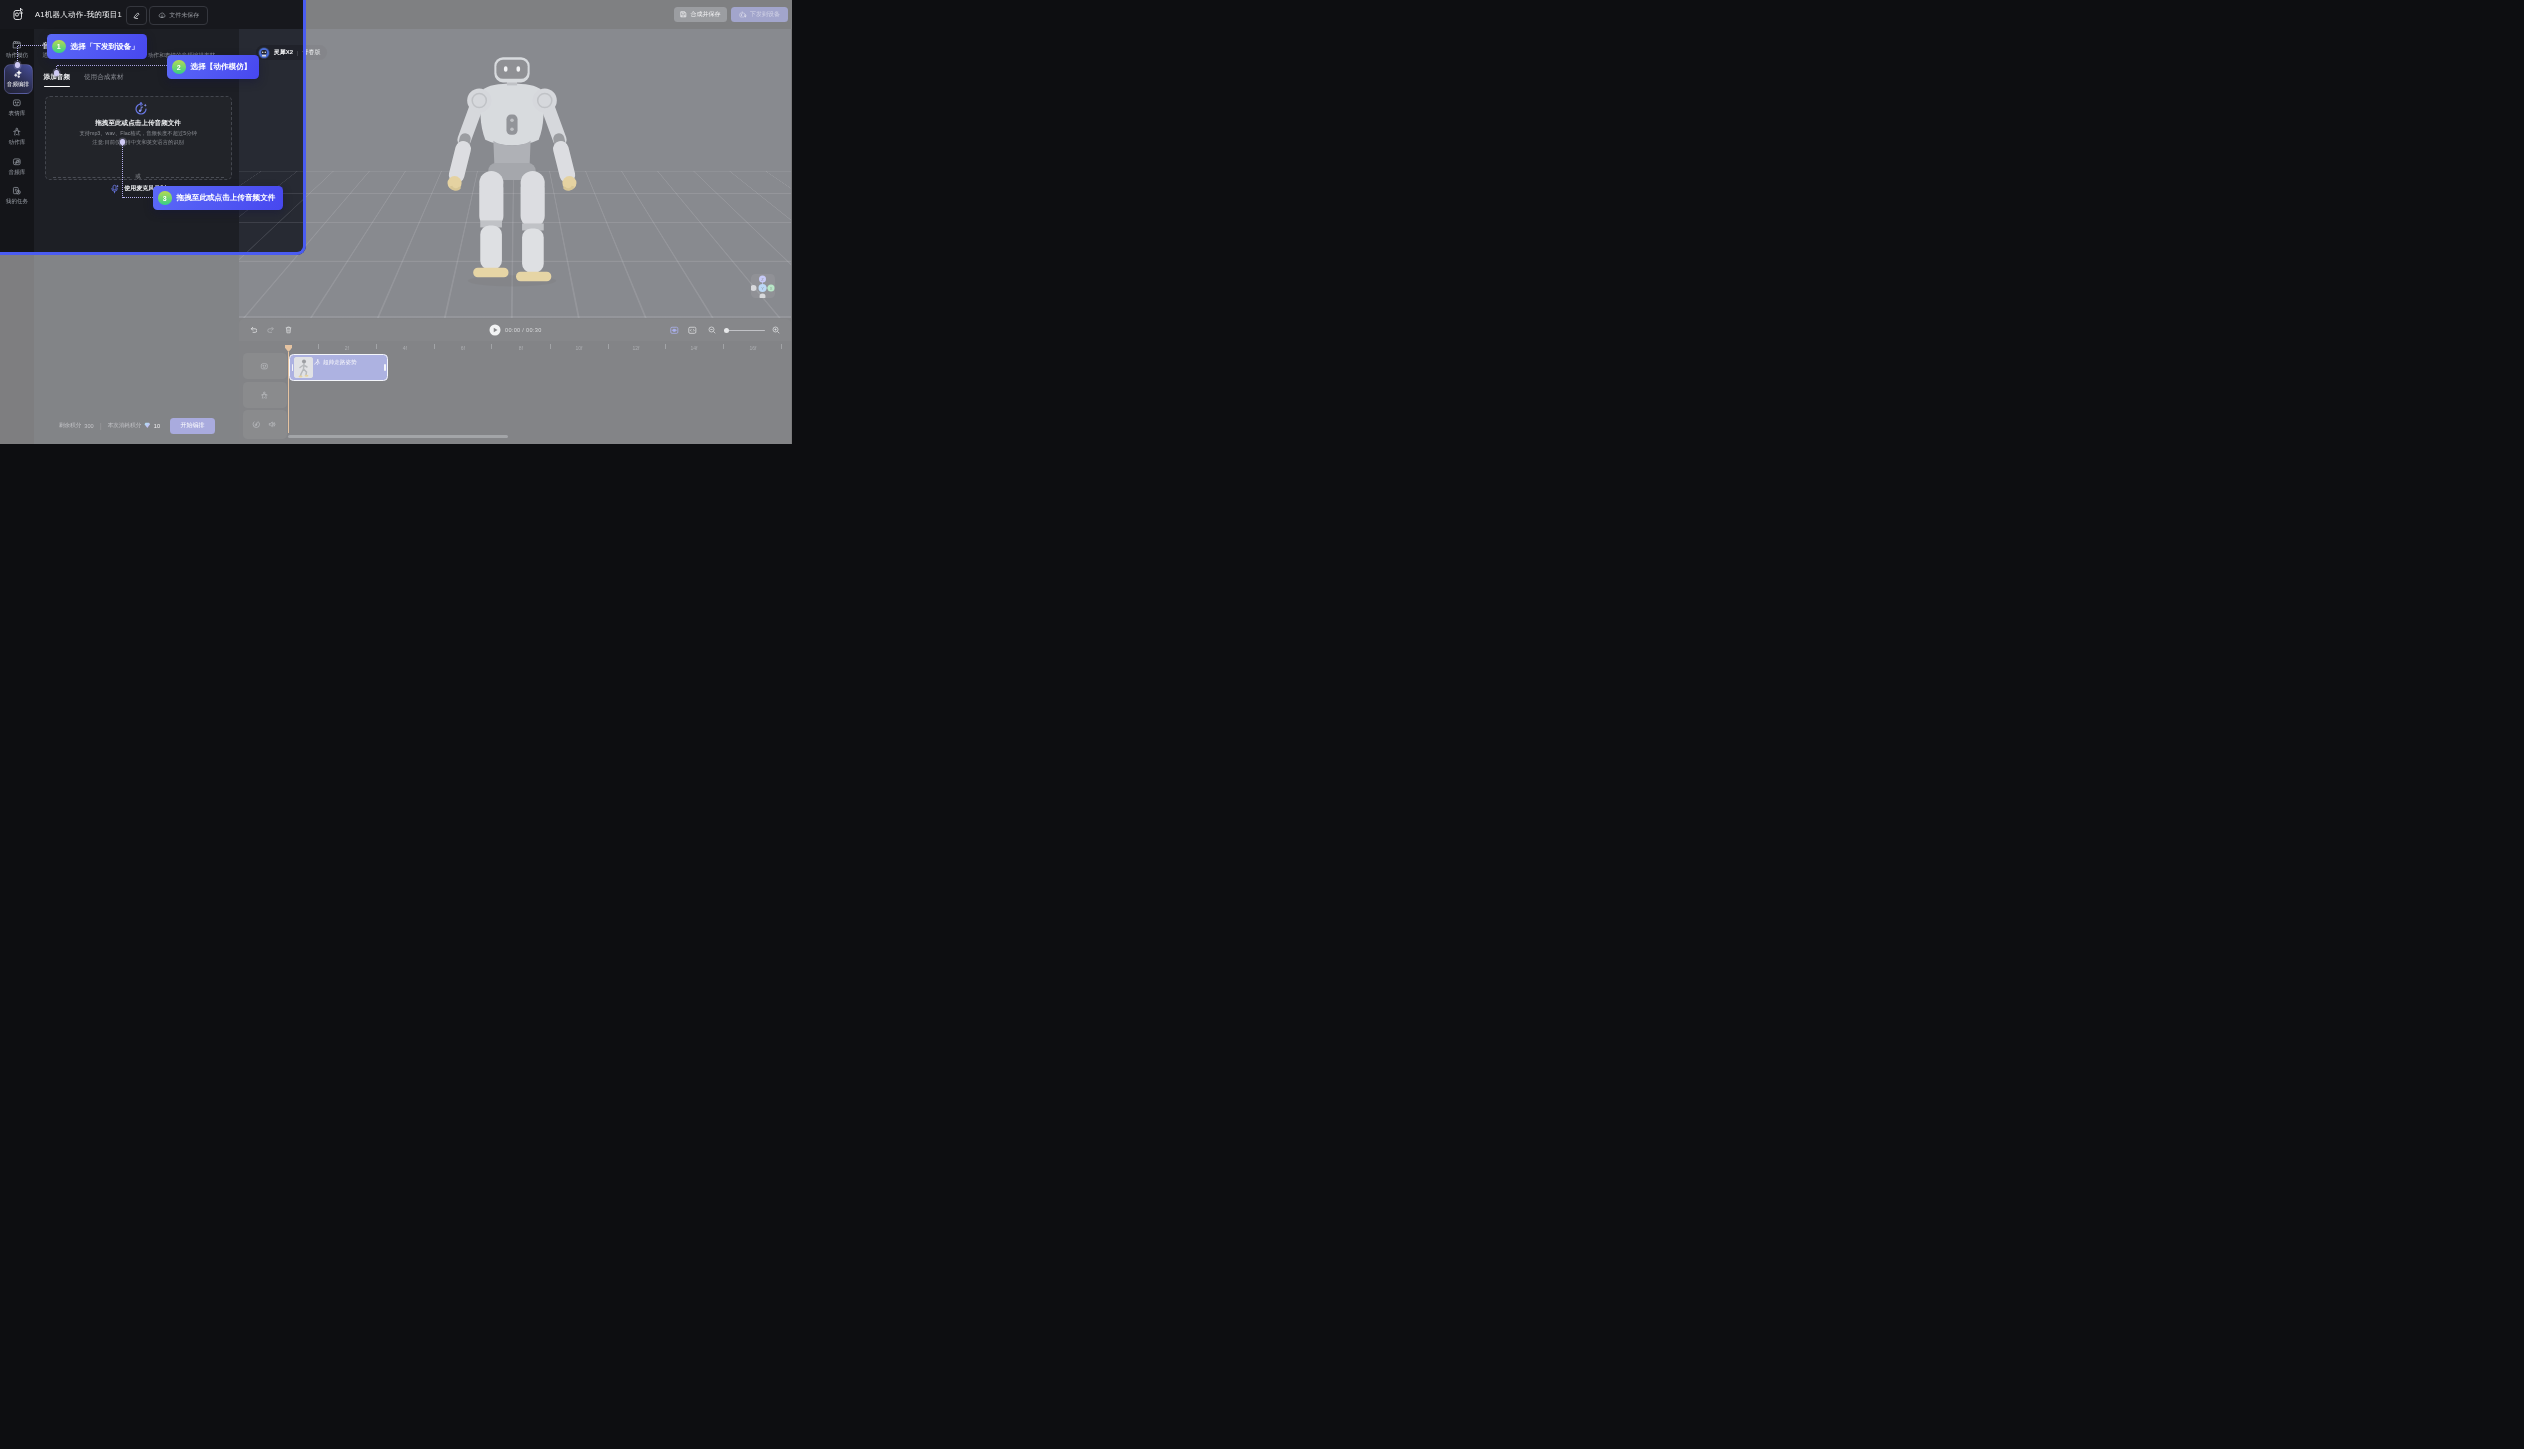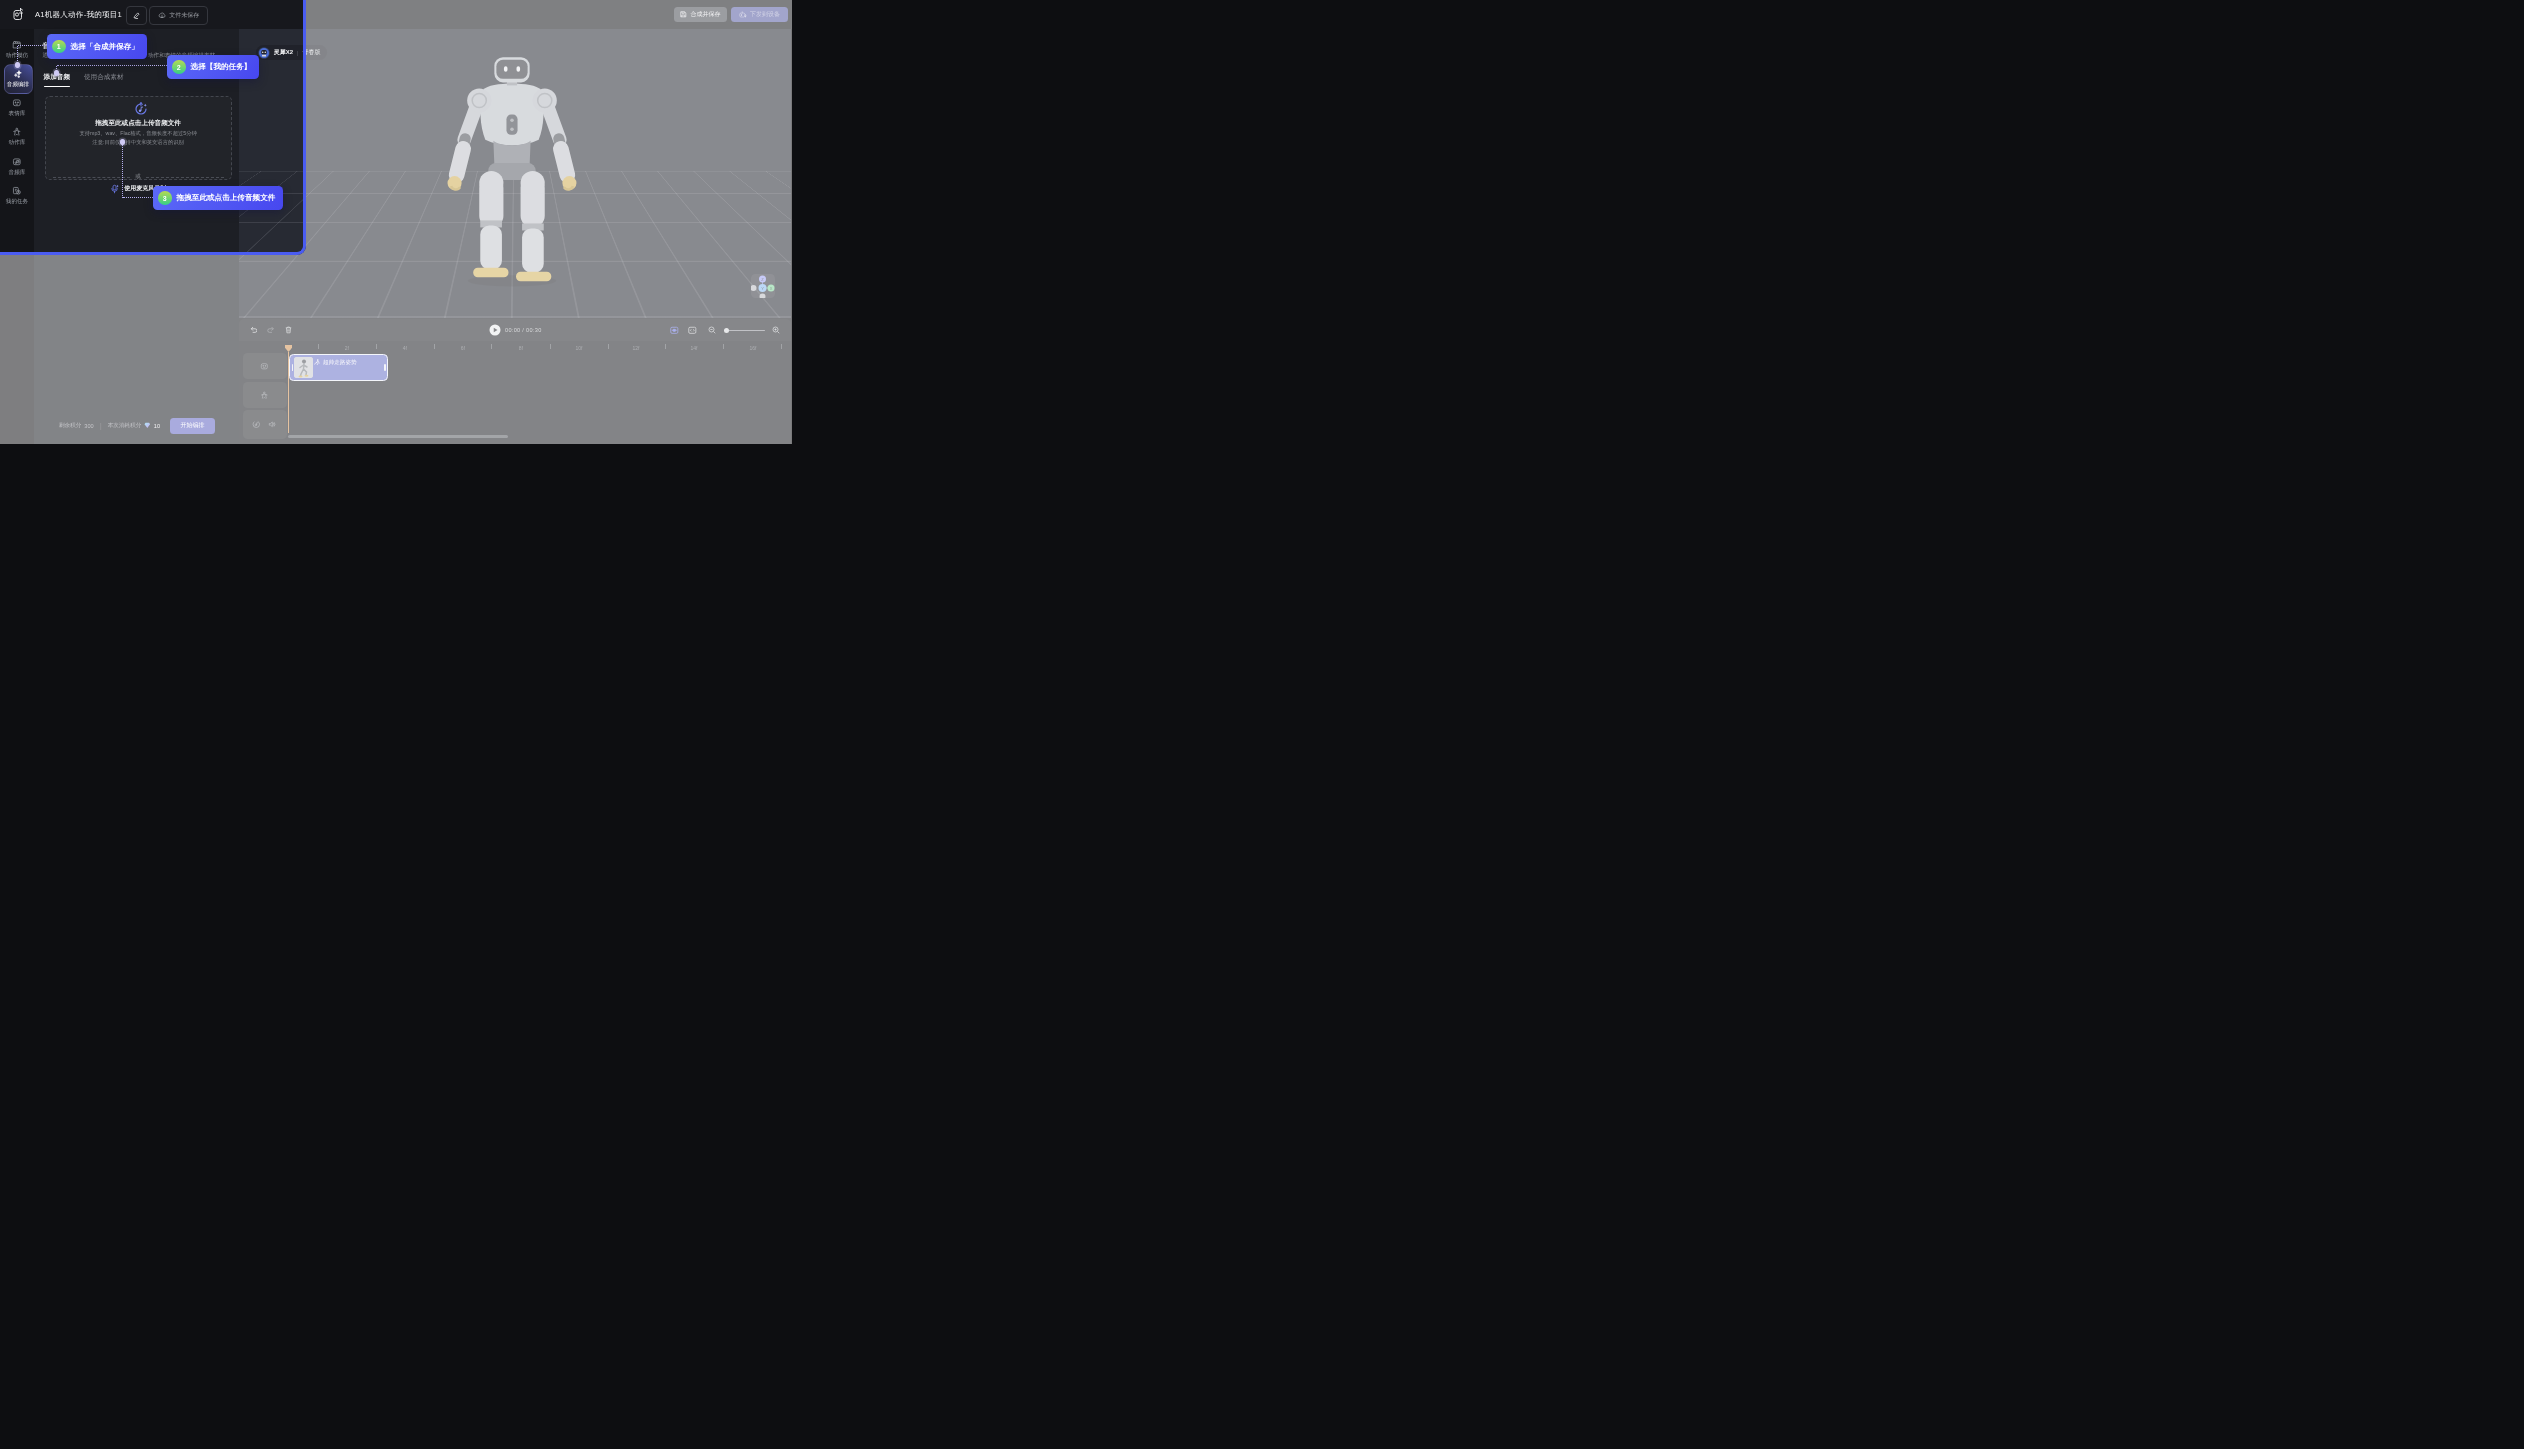--- a/index.html
+++ b/index.html
@@ -469,25 +469,25 @@
   <div class="conn-h" style="left:57px;top:65px;width:110px"></div>
   <div class="conn-v" style="left:56px;top:66px;height:5px"></div>
   <div class="dot" style="left:54px;top:70px"></div>
 
   <div class="dot" style="left:120px;top:139px"></div>
   <div class="conn-v" style="left:122px;top:145px;height:53px"></div>
   <div class="conn-h" style="left:123px;top:197px;width:30px"></div>
 
   <div class="bubble" style="left:47px;top:34px;height:25px">
     <div class="num">1</div>
-    <div class="txt">选择「合成并保存」</div>
+    <div class="txt">选择「下发到设备」</div>
   </div>
   <div class="bubble" style="left:167px;top:55px;height:24px">
     <div class="num">2</div>
-    <div class="txt">选择【我的任务】</div>
+    <div class="txt">选择【动作模仿】</div>
   </div>
   <div class="bubble" style="left:153px;top:186px;height:24px">
     <div class="num">3</div>
     <div class="txt">拖拽至此或点击上传音频文件</div>
   </div>
 
   <div class="spotlight"></div>
 </div>
 
 

